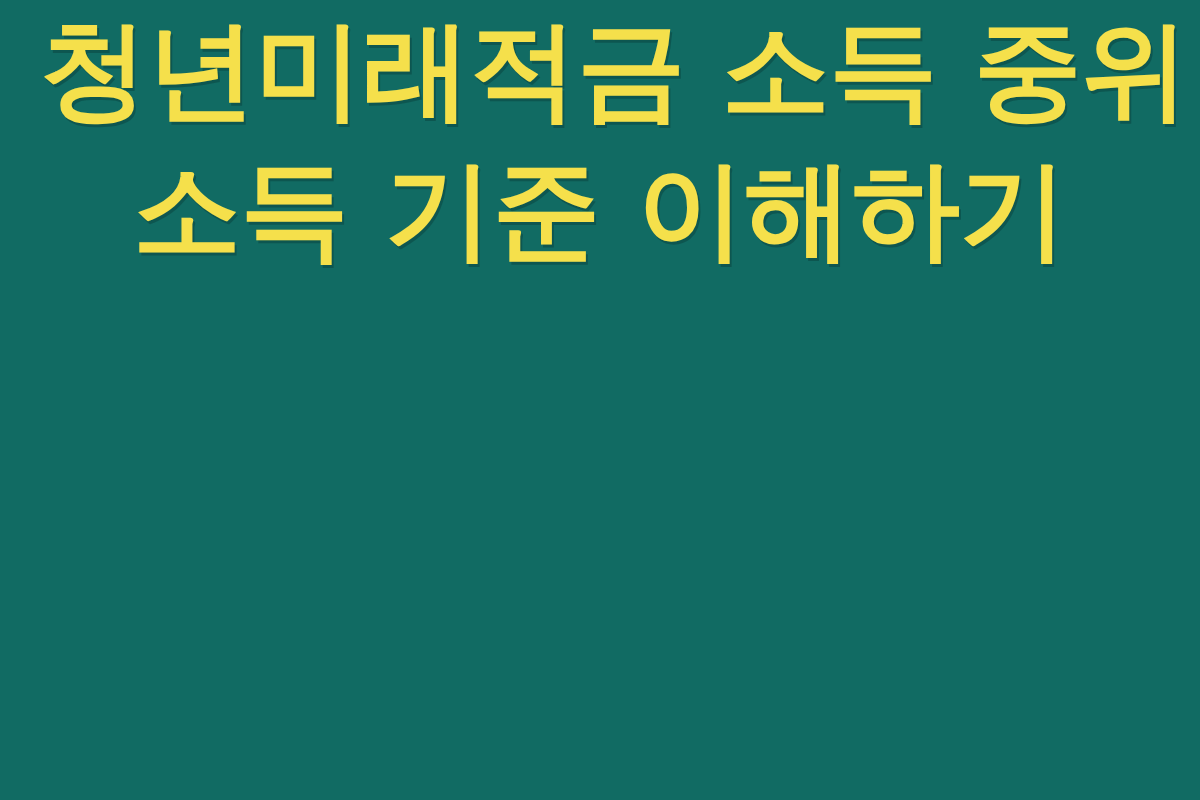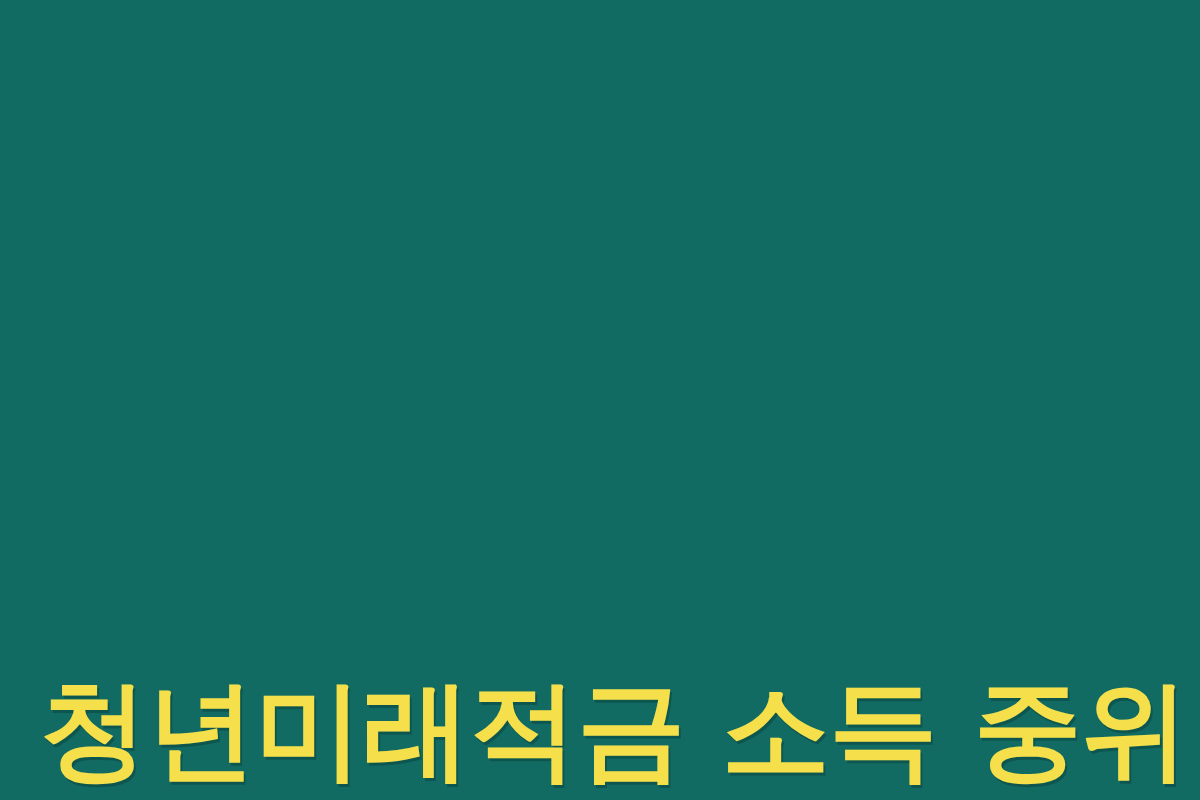--- a/index.html
+++ b/index.html
@@ -17,21 +17,21 @@
 
   
   .banner {
     position: relative;
     box-sizing: border-box;
     width: 1200px;
     height: 800px;
     display: flex;
     flex-direction: column;
     align-items: center;
-    justify-content: flex-end;
+    justify-content: flex-start;
     background: #116B63;
     overflow: hidden;
   }
 
   
   .headline {
     display: flex;
     flex-direction: column;
     align-items: center;
     justify-content: center;
@@ -66,16 +66,17 @@
 </style>
 </head>
 <body>
 
 <div class="banner">
 
   <div class="headline">
 
     <span class="headline-line headline-line--primary">청년미래적금 소득 중위</span>
 
+    <span class="headline-line headline-line--secondary">소득 기준 이해하기</span>
 
   </div>
 
 </div>
 
 </body></html>

